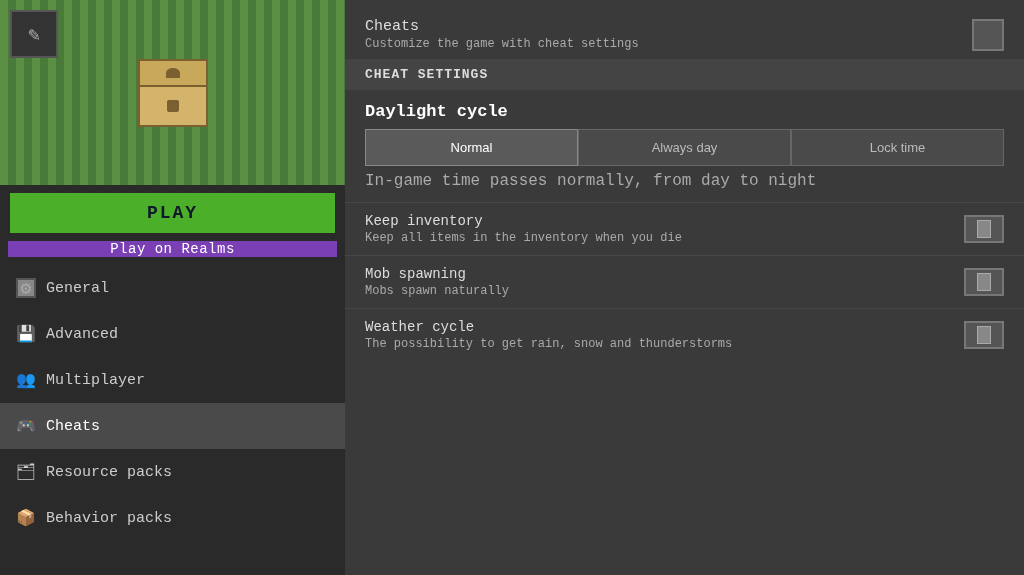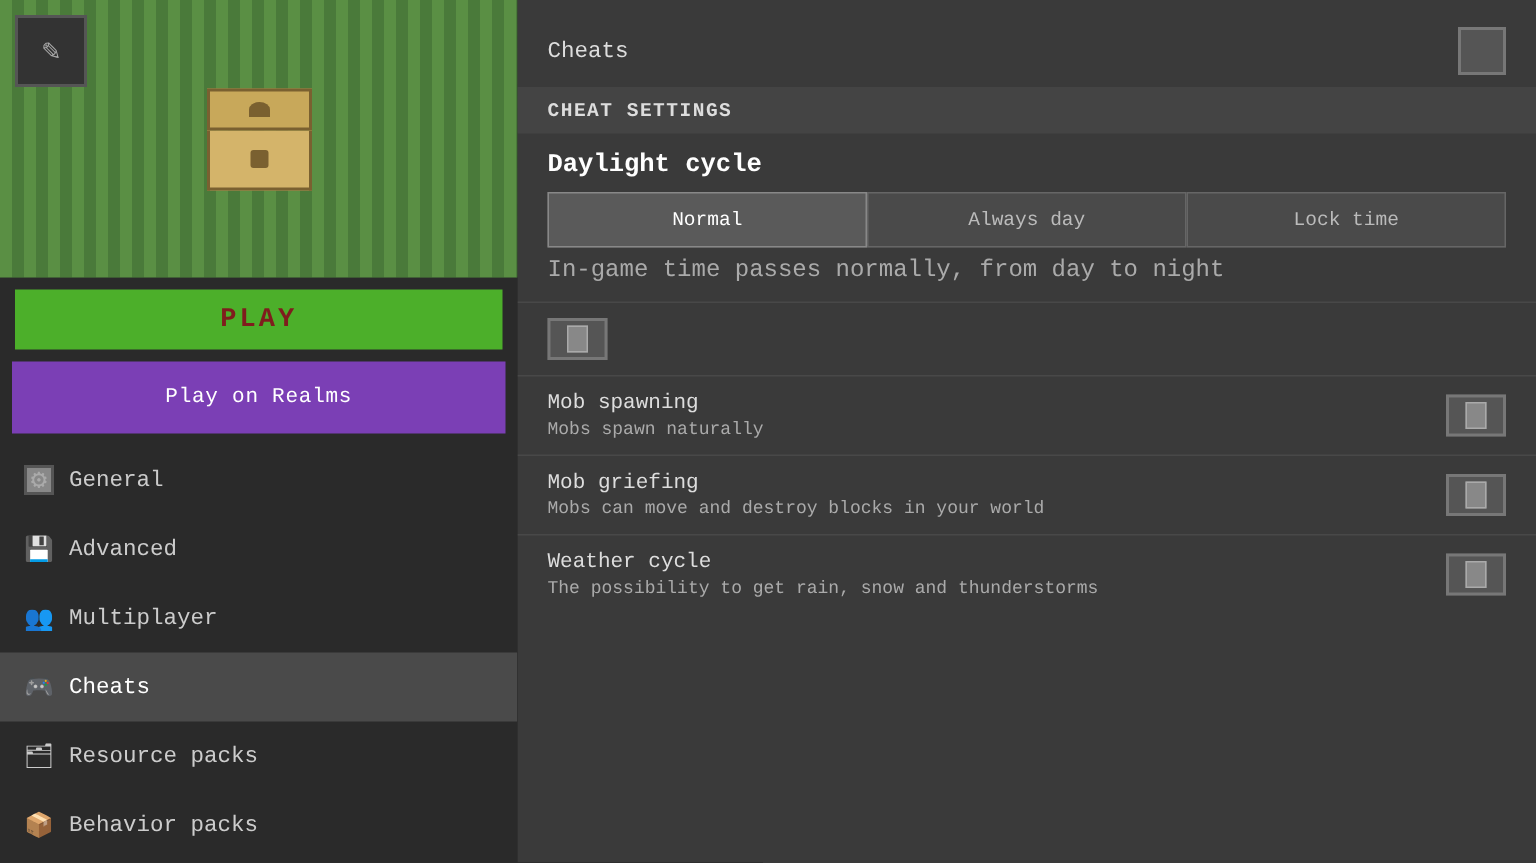--- a/index.html
+++ b/index.html
@@ -104,31 +104,31 @@
       background: #7a6030;
       border-radius: 2px;
     }
 
     .play-button {
       margin: 8px 10px;
       padding: 10px;
       background: #4caf2a;
       border: none;
       cursor: pointer;
-      color: #7f1d1d;
+      color: #0f172a;
       font-family: 'Courier New', Courier, monospace;
       font-size: 18px;
       font-weight: bold;
       letter-spacing: 2px;
       text-transform: uppercase;
     }
 
     .play-realms-button {
       margin: 0 8px 8px;
-      padding: 16px;
+      padding: 0;
       background: #7b3fb5;
       border: none;
       cursor: pointer;
       color: #fff;
       font-family: 'Courier New', Courier, monospace;
       font-size: 14px;
       letter-spacing: 0.5px;
     }
 
     .nav-list {
@@ -285,21 +285,21 @@
       gap: 0;
       width: 100%;
     }
 
     .daylight-btn {
       flex: 1;
       padding: 10px 6px;
       background: #4a4a4a;
       border: 1px solid #666;
       color: #bbb;
-      font-family: Liberation Mono, monospace;
+      font-family: Liberation Sans, sans-serif;
       font-size: 13px;
       cursor: pointer;
       text-align: center;
     }
 
     .daylight-btn.selected {
       background: #5a5a5a;
       color: #fff;
       border-color: #888;
     }
@@ -369,61 +369,57 @@
       <span>Behavior packs</span>
     </div>
   </div>
 </div>
 
 <div class="content">
 
   <div class="section-header">
     <div>
       <div class="section-title">Cheats</div>
+      <div class="section-desc">Customize the game with cheat settings</div>
     </div>
     <div class="toggle-box"></div>
   </div>
 
   <div class="cheat-settings-label">CHEAT SETTINGS</div>
 
   <div class="daylight-section">
     <div class="daylight-label">Daylight cycle</div>
     <div class="daylight-buttons">
       <button class="daylight-btn selected">Normal</button>
       <button class="daylight-btn">Always day</button>
       <button class="daylight-btn">Lock time</button>
     </div>
     <div class="daylight-hint">In-game time passes normally, from day to night</div>
   </div>
 
   <div class="setting-row">
+    <div class="setting-info">
+      <div class="setting-name">Keep inventory</div>
+      <div class="setting-desc">Keep all items in the inventory when you die</div>
+    </div>
     <div class="toggle-switch">
       <div class="toggle-inner"></div>
     </div>
   </div>
 
   <div class="setting-row">
     <div class="setting-info">
       <div class="setting-name">Mob spawning</div>
       <div class="setting-desc">Mobs spawn naturally</div>
     </div>
     <div class="toggle-switch toggle-switch-on">
       <div class="toggle-inner"></div>
     </div>
   </div>
 
-  <div class="setting-row">
-    <div class="setting-info">
-      <div class="setting-name">Mob griefing</div>
-      <div class="setting-desc">Mobs can move and destroy blocks in your world</div>
-    </div>
-    <div class="toggle-switch toggle-switch-on">
-      <div class="toggle-inner"></div>
-    </div>
-  </div>
 
 
   <div class="setting-row">
     <div class="setting-info">
       <div class="setting-name">Weather cycle</div>
       <div class="setting-desc">The possibility to get rain, snow and thunderstorms</div>
     </div>
     <div class="toggle-switch toggle-switch-on">
       <div class="toggle-inner"></div>
     </div>

